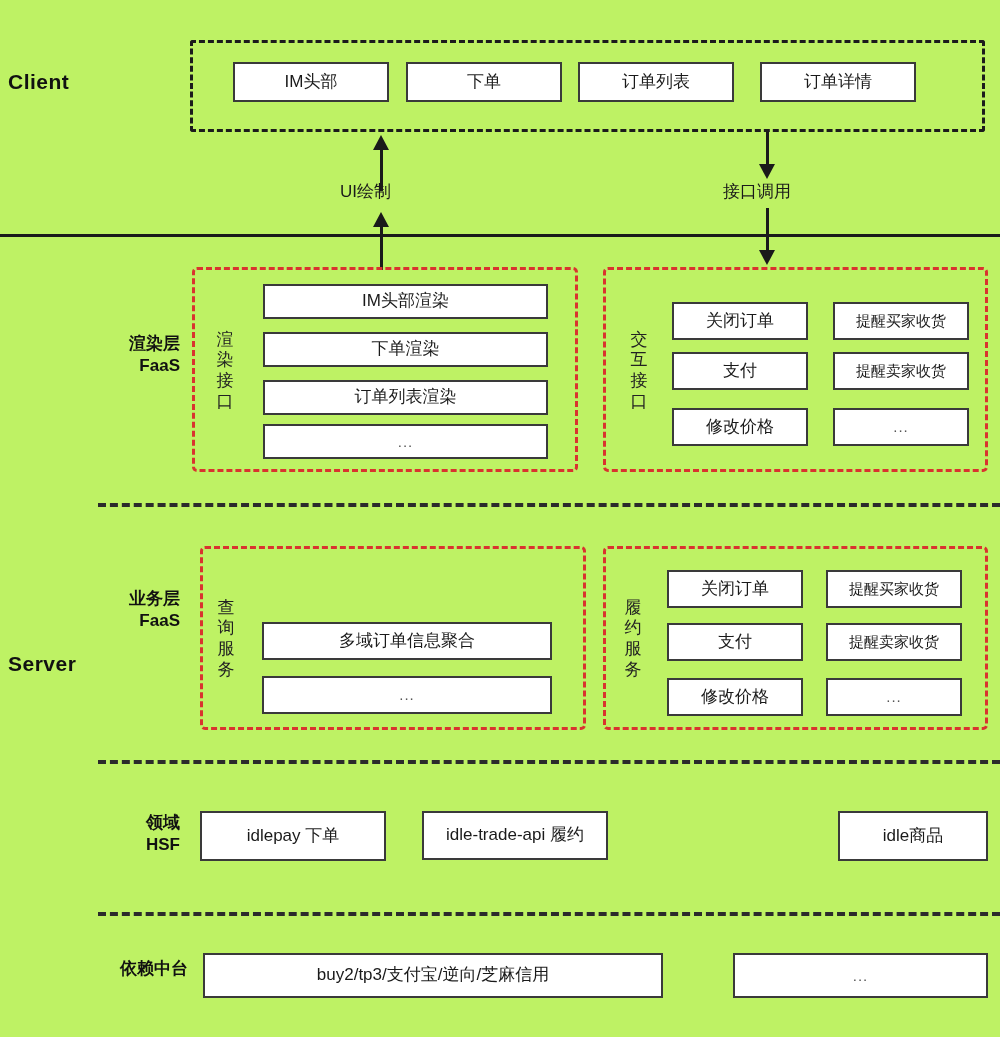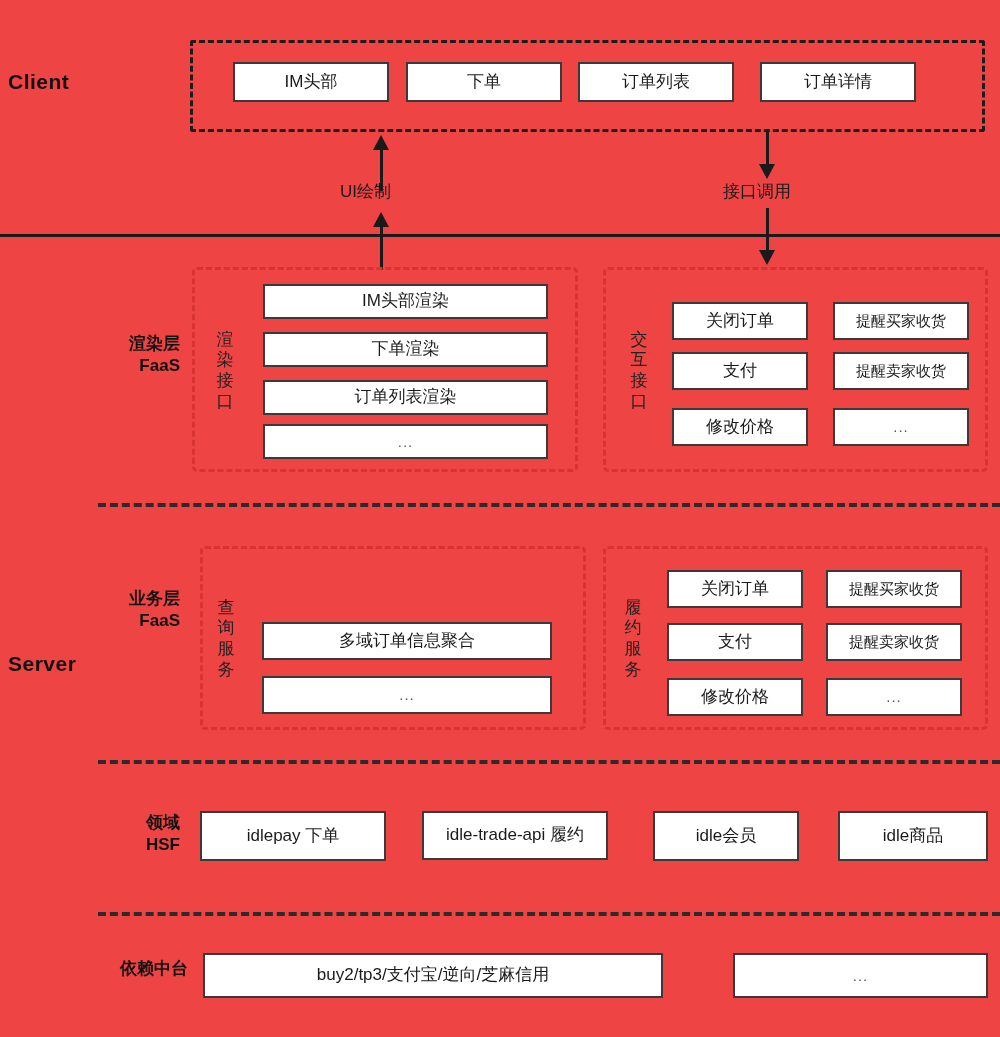--- a/index.html
+++ b/index.html
@@ -8,21 +8,21 @@
     background: #ffffff;
   }
   body {
     font-family: "Liberation Sans", "DejaVu Sans", sans-serif;
     color: #1a1a1a;
   }
   #page {
     position: relative;
     width: 1000px;
     height: 1037px;
-    background: #ef4444;
+    background: #bef264;
     overflow: hidden;
   }
 
   
   .side-label {
     position: absolute;
     font-weight: bold;
     font-size: 21px;
     letter-spacing: 0.5px;
     color: #111;
@@ -229,21 +229,20 @@
   <div class="box ellipsis" style="left:826px; top:678px; width:136px; height:38px;">...</div>
 
   <div class="dashed-sep" style="left:98px; top:760px; width:902px;"></div>
 
   <div class="row-label" style="left:100px; top:812px; width:80px;">
     <div>领域</div>
     <div>HSF</div>
   </div>
   <div class="box" style="left:200px; top:811px; width:186px; height:50px;">idlepay 下单</div>
   <div class="box" style="left:422px; top:811px; width:186px; height:49px;">idle-trade-api 履约</div>
-  <div class="box" style="left:653px; top:811px; width:146px; height:50px;">idle会员</div>
   <div class="box" style="left:838px; top:811px; width:150px; height:50px;">idle商品</div>
 
   <div class="dashed-sep" style="left:98px; top:912px; width:902px;"></div>
 
   <div class="row-label single" style="left:96px; top:958px; width:92px;">依赖中台</div>
   <div class="box" style="left:203px; top:953px; width:460px; height:45px;">buy2/tp3/支付宝/逆向/芝麻信用</div>
   <div class="box ellipsis" style="left:733px; top:953px; width:255px; height:45px;">...</div>
 
 </div>
 

